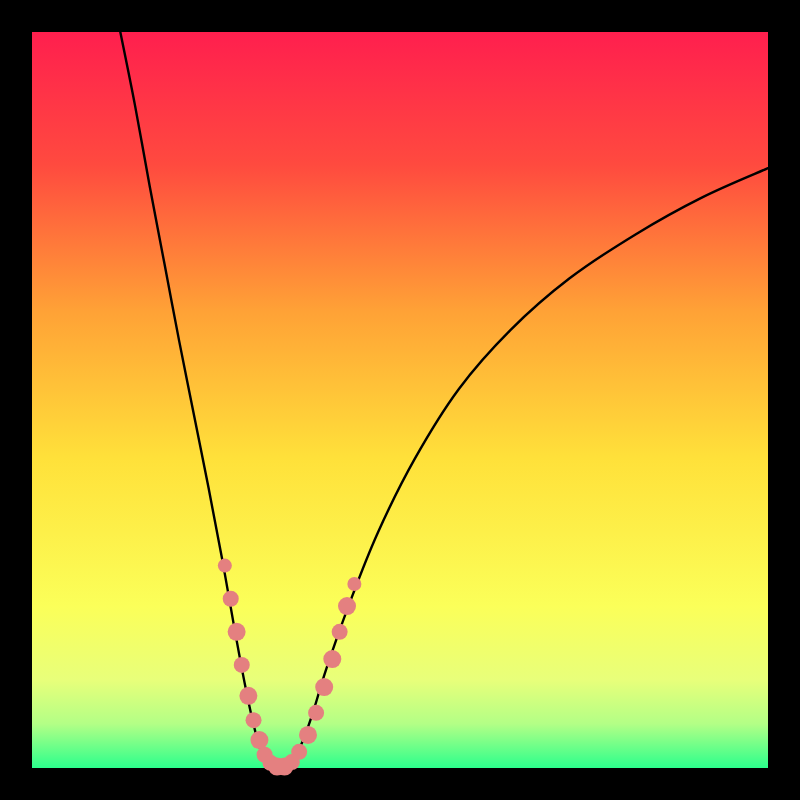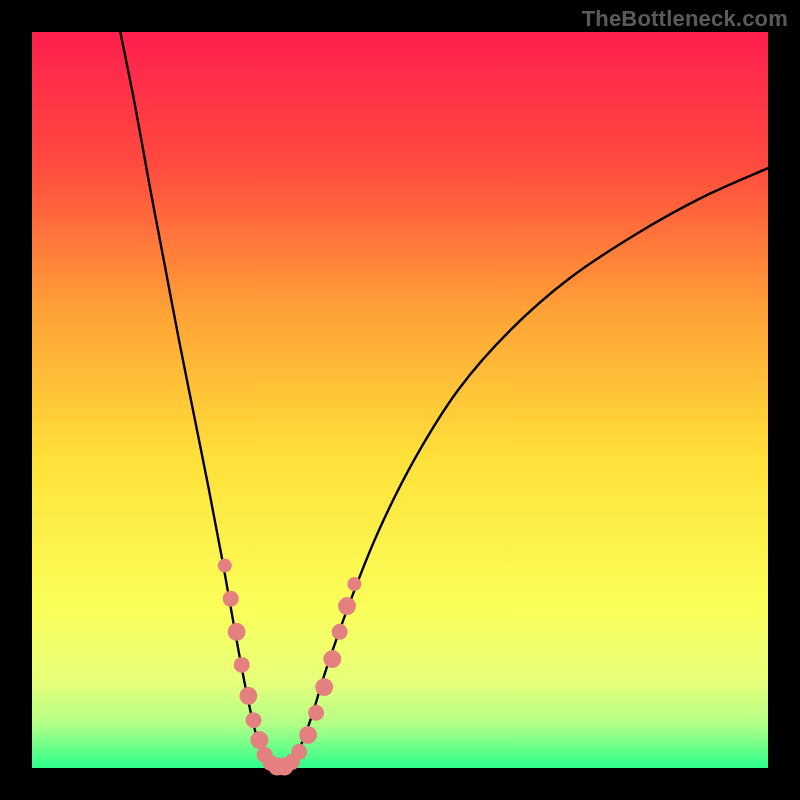--- a/index.html
+++ b/index.html
@@ -65,14 +65,13 @@
         <circle cx="267.17" cy="719.81" r="8.0" fill="#e48080" stroke="#c36565" stroke-width="0"></circle>
         <circle cx="276.00" cy="702.88" r="9.0" fill="#e48080" stroke="#c36565" stroke-width="0"></circle>
         <circle cx="284.10" cy="680.80" r="8.0" fill="#e48080" stroke="#c36565" stroke-width="0"></circle>
         <circle cx="292.19" cy="655.04" r="9.0" fill="#e48080" stroke="#c36565" stroke-width="0"></circle>
         <circle cx="300.29" cy="627.07" r="9.0" fill="#e48080" stroke="#c36565" stroke-width="0"></circle>
         <circle cx="307.65" cy="599.84" r="8.0" fill="#e48080" stroke="#c36565" stroke-width="0"></circle>
         <circle cx="315.01" cy="574.08" r="9.0" fill="#e48080" stroke="#c36565" stroke-width="0"></circle>
         <circle cx="322.37" cy="552.00" r="7.0" fill="#e48080" stroke="#c36565" stroke-width="0"></circle>
       </svg>
   </div>
-  <div class="watermark">TheBottleneck.com</div>
 </div>
 
 </body></html>

